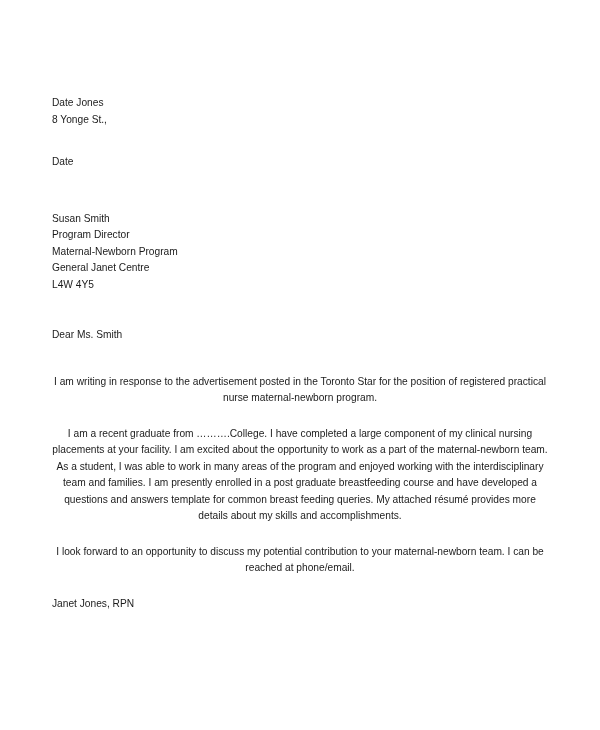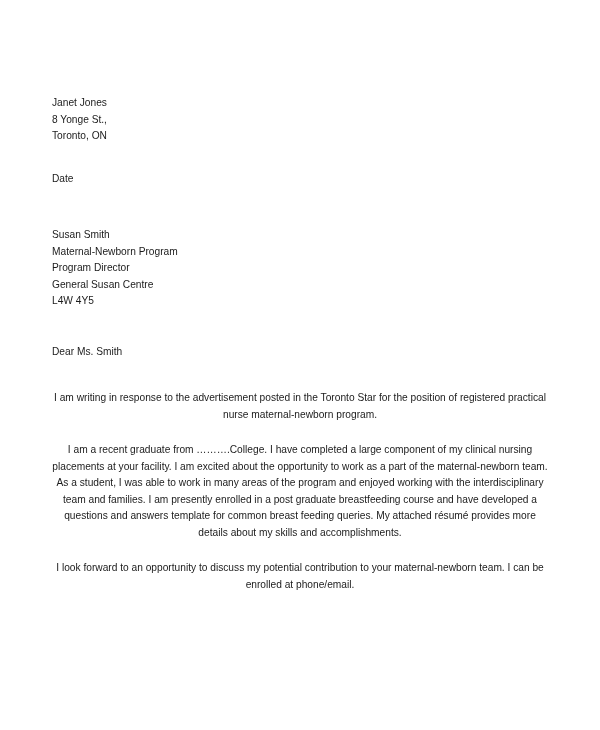--- a/index.html
+++ b/index.html
@@ -62,41 +62,43 @@
     margin-bottom: 0;
   }
 </style>
 </head>
 <body>
 
 <div class="page">
   <div class="letter">
 
     <div class="block sender-block">
-      <span class="line">Janet Jones</span>
+      <span class="line">Date Jones</span>
       <span class="line">8 Yonge St.,</span>
-      <span class="line">Toronto, ON</span>
     </div>
 
     <div class="block date-block">
       <span class="line">Date</span>
     </div>
 
     <div class="block recipient-block">
       <span class="line">Susan Smith</span>
+      <span class="line">Program Director</span>
       <span class="line">Maternal-Newborn Program</span>
-      <span class="line">Program Director</span>
-      <span class="line">General Susan Centre</span>
+      <span class="line">General Janet Centre</span>
       <span class="line">L4W 4Y5</span>
     </div>
 
     <div class="block salutation-block">
       <span class="line">Dear Ms. Smith</span>
     </div>
 
     <p class="para">I am writing in response to the advertisement posted in the Toronto Star for the position of registered practical nurse maternal-newborn program.</p>
     <p class="para">I am a recent graduate from ……….College. I have completed a large component of my clinical nursing placements at your facility. I am excited about the opportunity to work as a part of the maternal-newborn team. As a student, I was able to work in many areas of the program and enjoyed working with the interdisciplinary team and families. I am presently enrolled in a post graduate breastfeeding course and have developed a questions and answers template for common breast feeding queries.  My attached résumé provides more details about my skills and accomplishments.</p>
-    <p class="para">I look forward to an opportunity to discuss my potential contribution to your maternal-newborn team. I can be enrolled at phone/email.</p>
+    <p class="para">I look forward to an opportunity to discuss my potential contribution to your maternal-newborn team. I can be reached at phone/email.</p>
 
 
+    <div class="block signature-block">
+      <span class="line">Janet Jones, RPN</span>
+    </div>
 
   </div>
 </div>
 
 </body></html>

